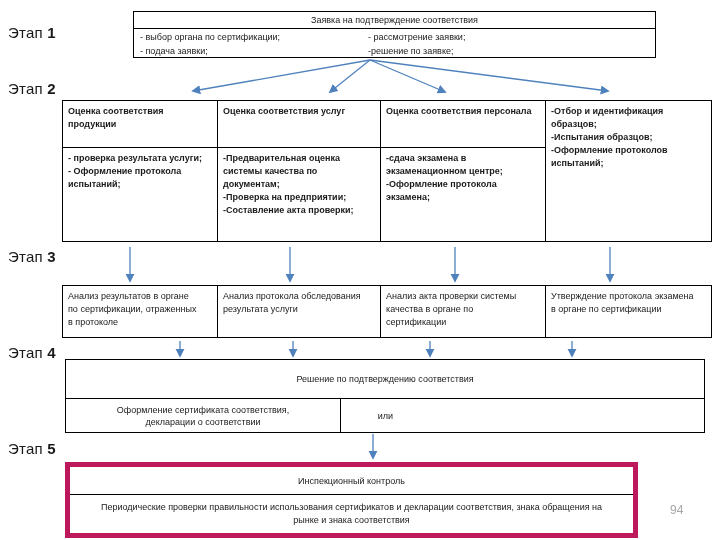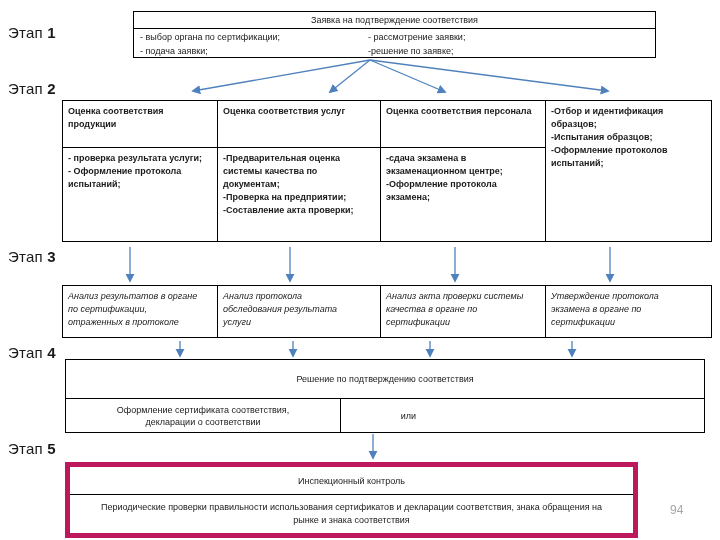--- a/index.html
+++ b/index.html
@@ -31,29 +31,29 @@
         grid-template-rows:47px 93px;
         border:1px solid #000; box-sizing:border-box; font-size:9px; line-height:13px; }
   .t2 > div { border-right:1px solid #000; padding:4px 5px 0 5px; box-sizing:border-box;font-weight:bold; }
   .t2 > div:nth-child(4n) { border-right:none; }
   .t2 > div.hd { border-bottom:1px solid #000; }
 
   
   .t3 { position:absolute; left:62px; top:285px; width:650px; height:53px;
         display:grid; grid-template-columns:155px 163px 165px 167px;
         border:1px solid #000; box-sizing:border-box; font-size:9px; line-height:13px; }
-  .t3 > div { border-right:1px solid #000; padding:4px 19px 0 5px; box-sizing:border-box;font-style:italic; }
+  .t3 > div { border-right:1px solid #000; padding:4px 19px 0 5px; box-sizing:border-box; }
   .t3 > div:last-child { border-right:none; }
 
   
   .t4 { position:absolute; left:65px; top:359px; width:640px;
         border:1px solid #000; box-sizing:border-box; font-size:9px; }
   .t4-title { height:38px; border-bottom:1px solid #000; display:flex;
               align-items:center; justify-content:center; }
-  .t4-row { display:grid; grid-template-columns:275px 89px 276px; height:33px;gap:23px; }
+  .t4-row { display:grid; grid-template-columns:275px 89px 276px; height:33px; }
   .t4-row > div { border-right:1px solid #000; display:flex; align-items:center;
                   justify-content:center; text-align:center; line-height:12px; box-sizing:border-box; }
   .t4-row > div:last-child { border-right:none; }
 
   
   .t5 { position:absolute; left:65px; top:462px; width:573px;
         border:5px solid #be185d; box-sizing:border-box; font-size:9px; }
   .t5-title { height:27px; border-bottom:1px solid #000; display:flex;
               align-items:center; justify-content:center; }
   .t5-body { height:38px; display:flex; align-items:center; justify-content:center;

